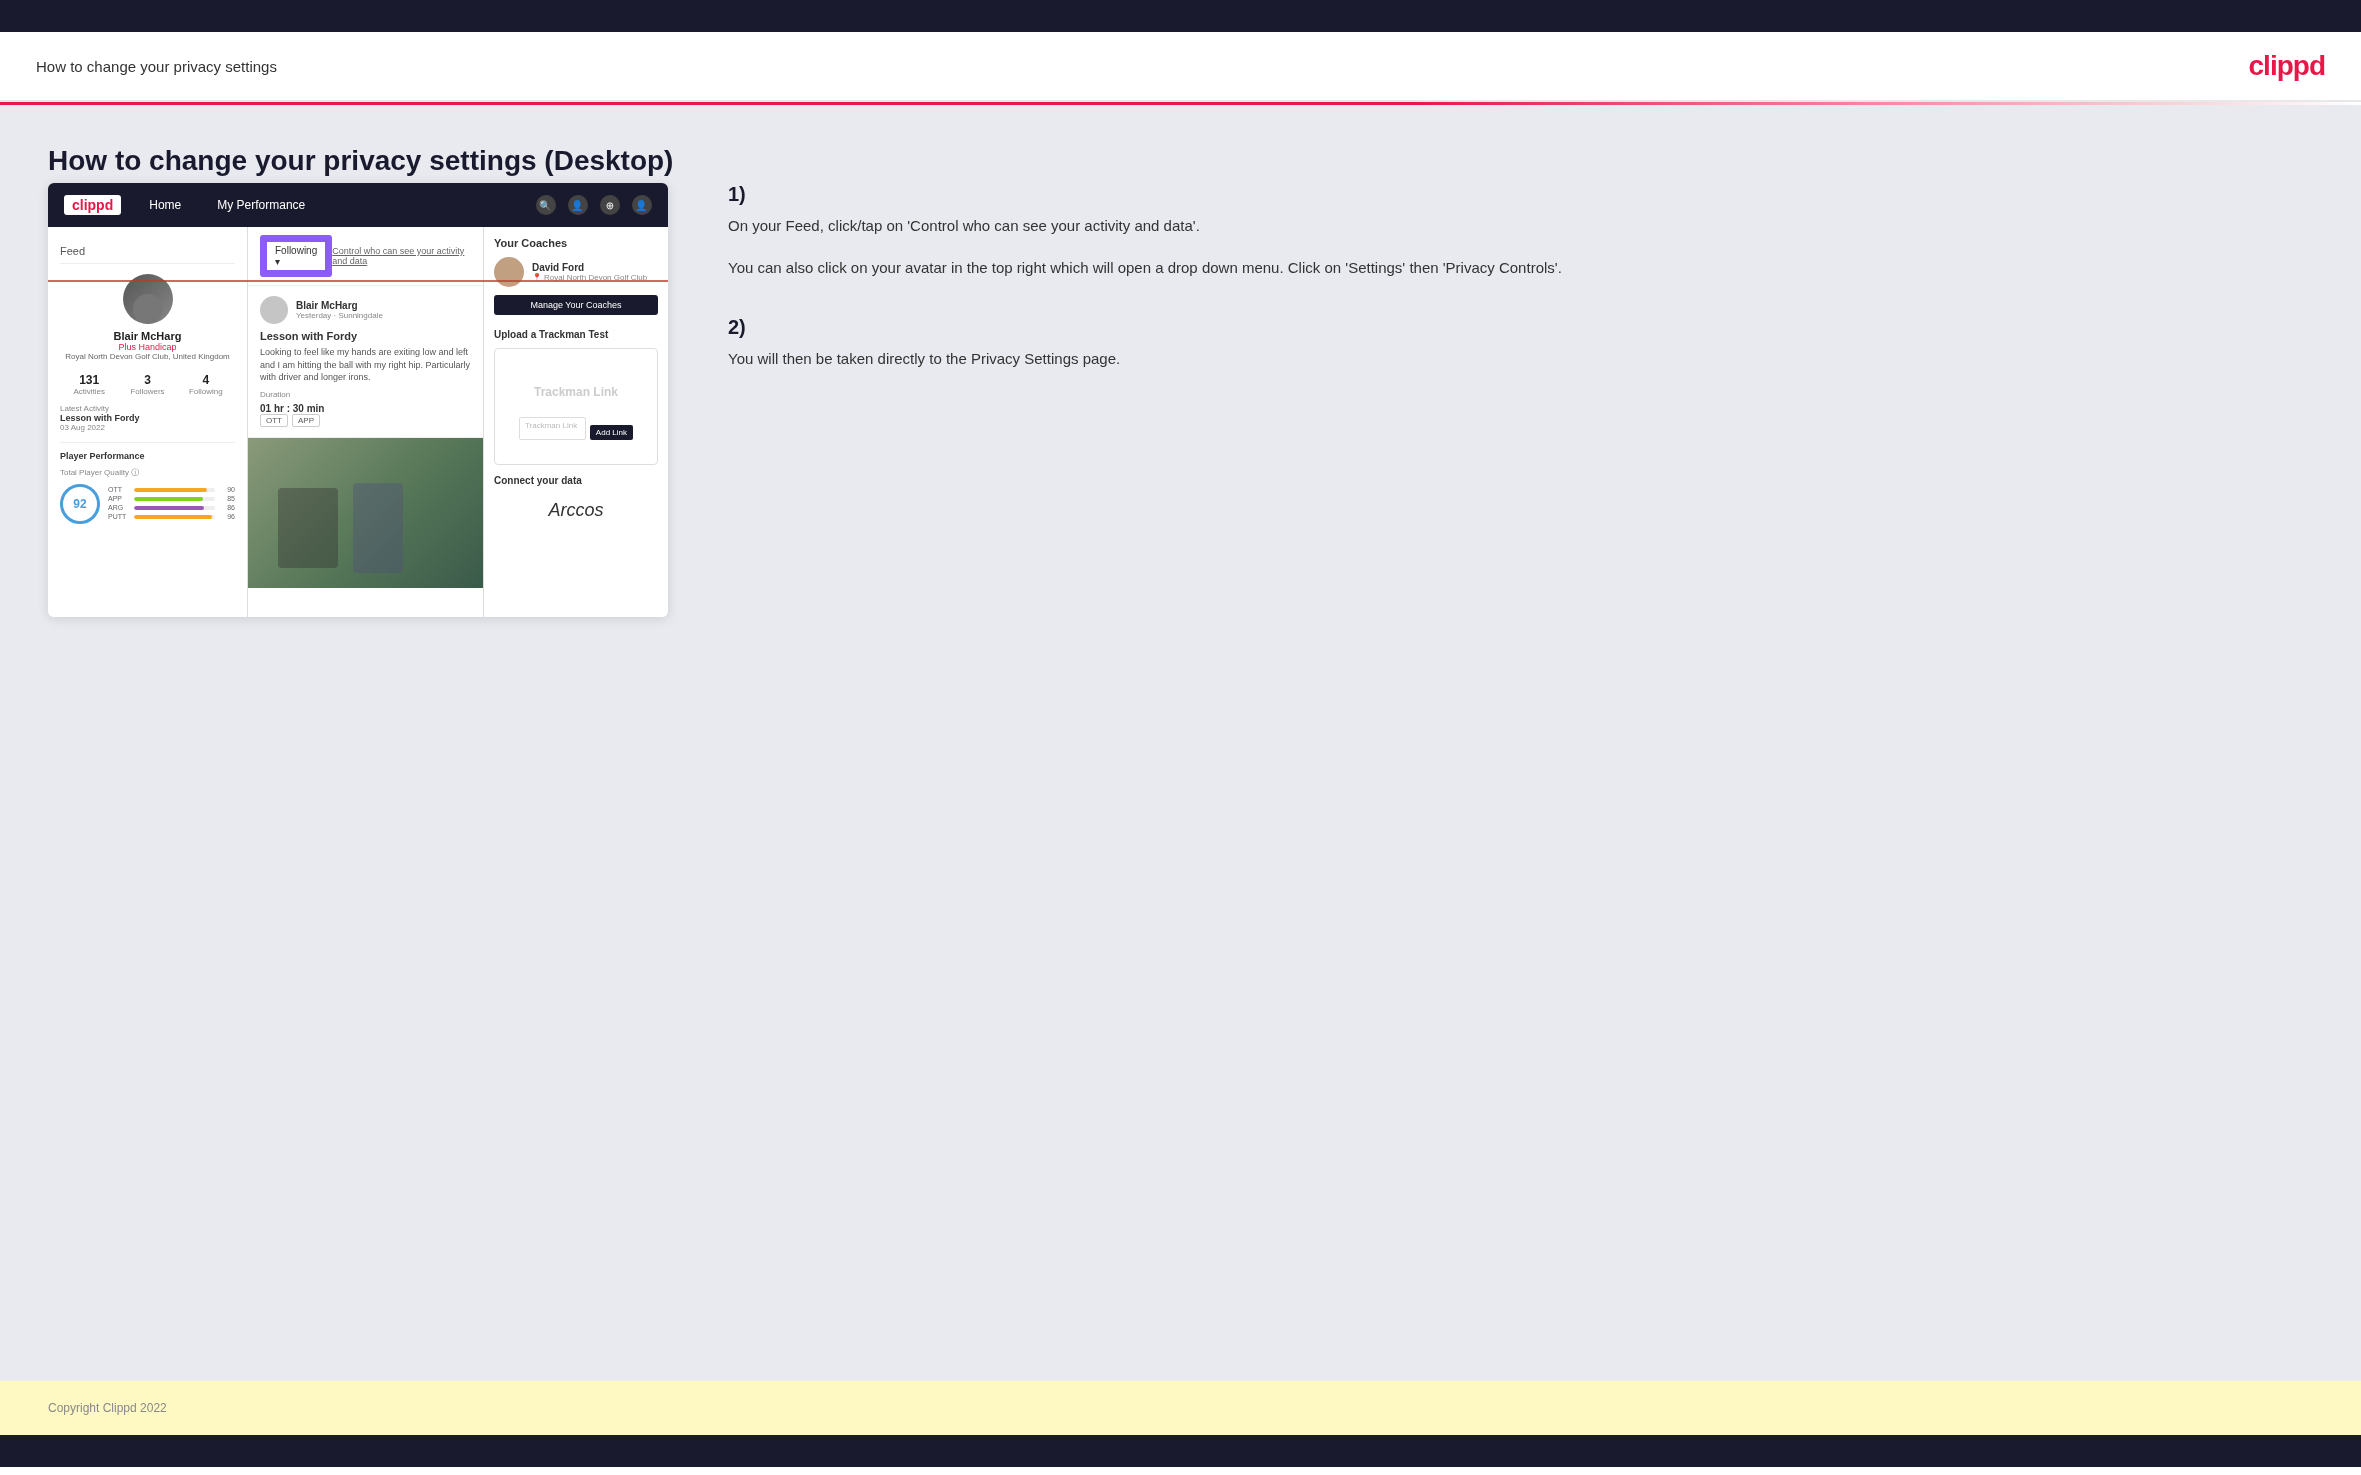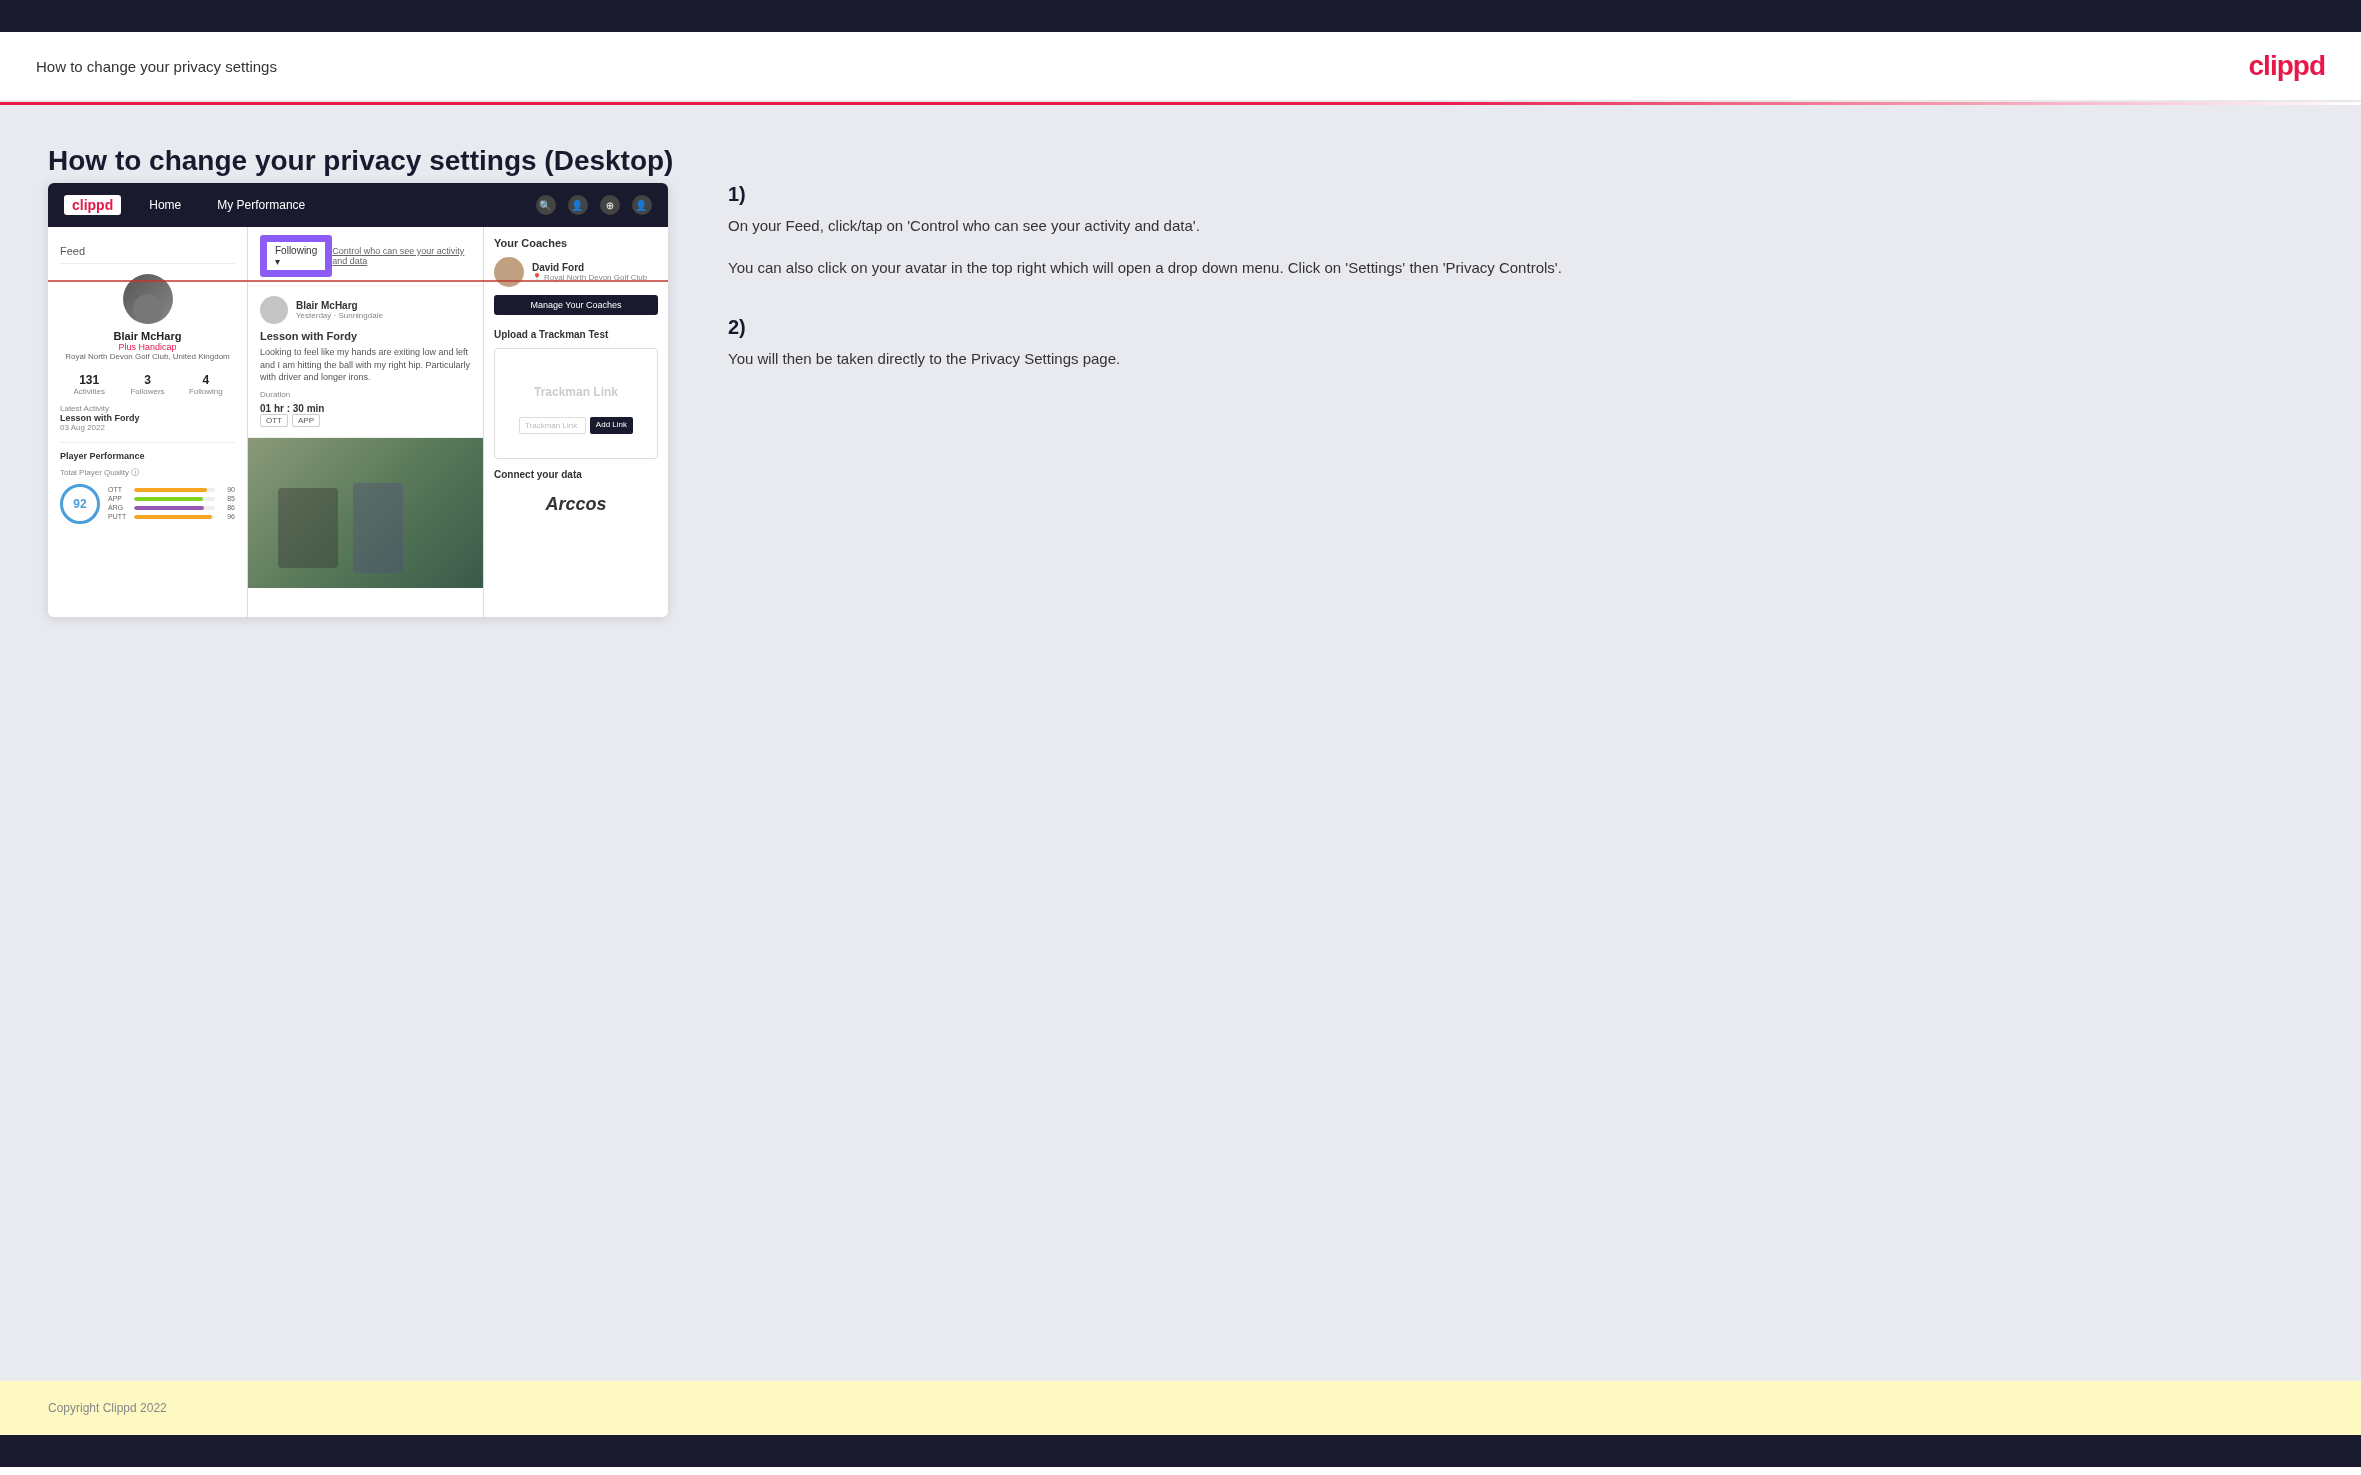--- a/index.html
+++ b/index.html
@@ -468,30 +468,31 @@
       padding: 3px 5px;
       font-size: 8px;
       color: #bbb;
     }
     .mock-add-btn {
       background: #1a1a2e;
       color: #fff;
       font-size: 8px;
       padding: 3px 6px;
       border-radius: 2px;
+      margin-top: 8px;
     }
     .mock-connect-title {
       font-size: 10px;
       font-weight: bold;
       color: #333;
       margin-bottom: 6px;
     }
     .mock-arccos {
       font-size: 18px;
-      font-weight: bold;
+      font-weight: normal;
       color: #333;
       text-align: center;
       padding: 8px 0;
       font-style: italic;
     }
 
     
     .instructions {
       flex: 1;
       padding-left: 20px;

